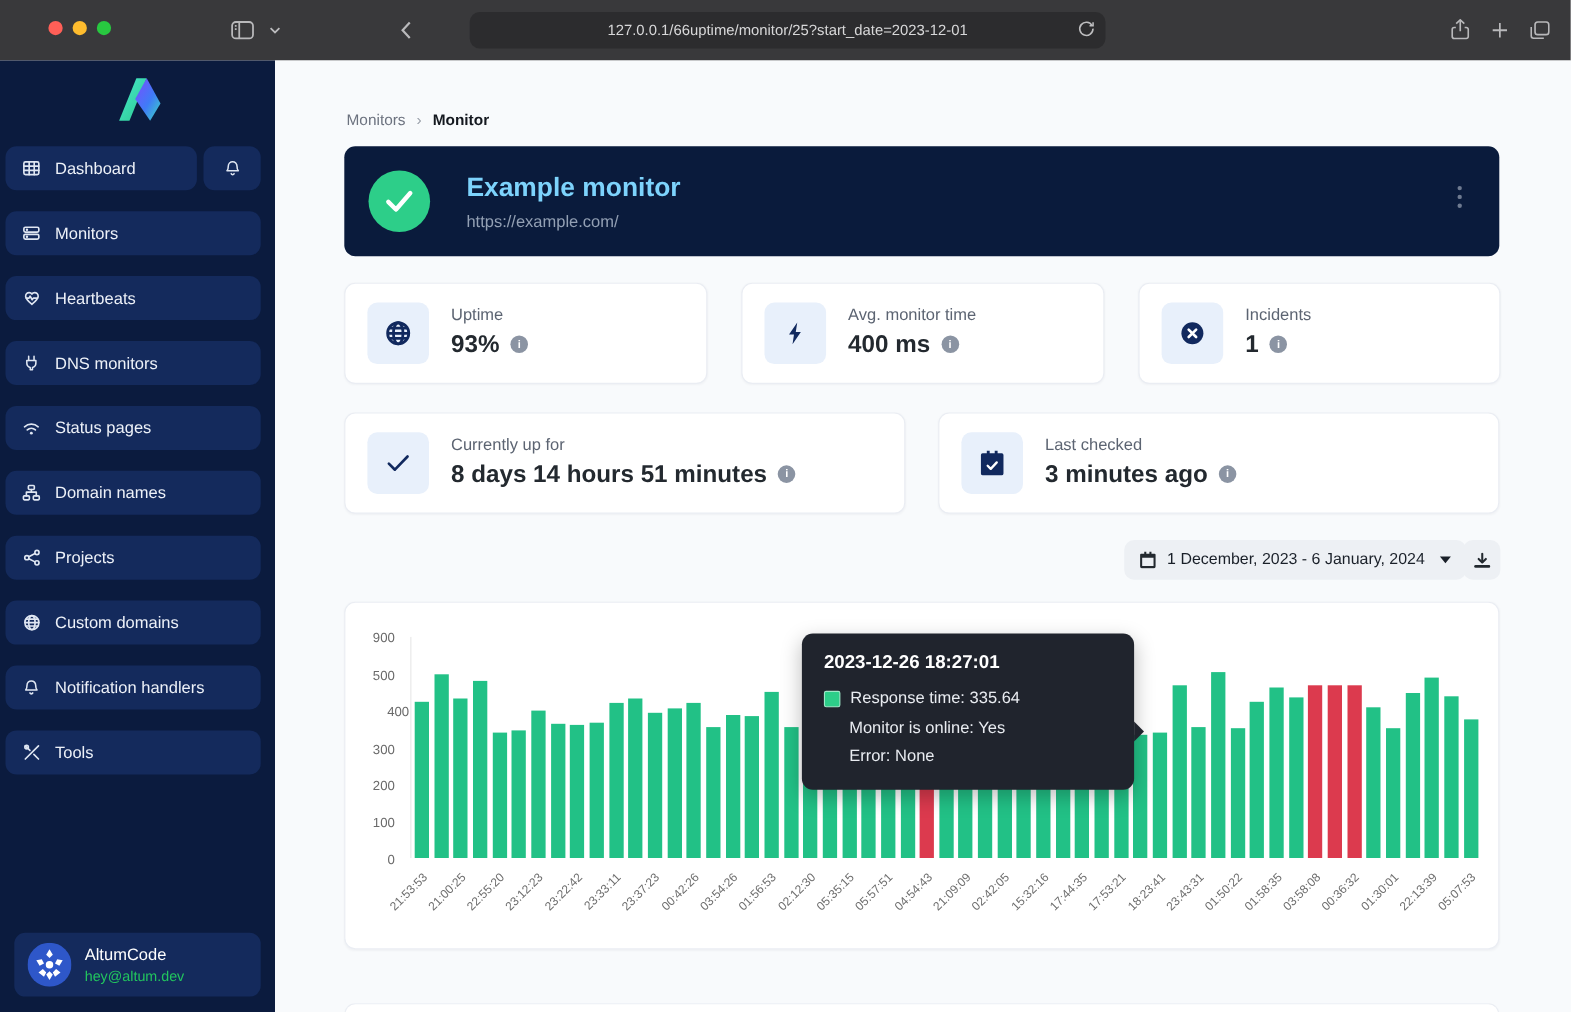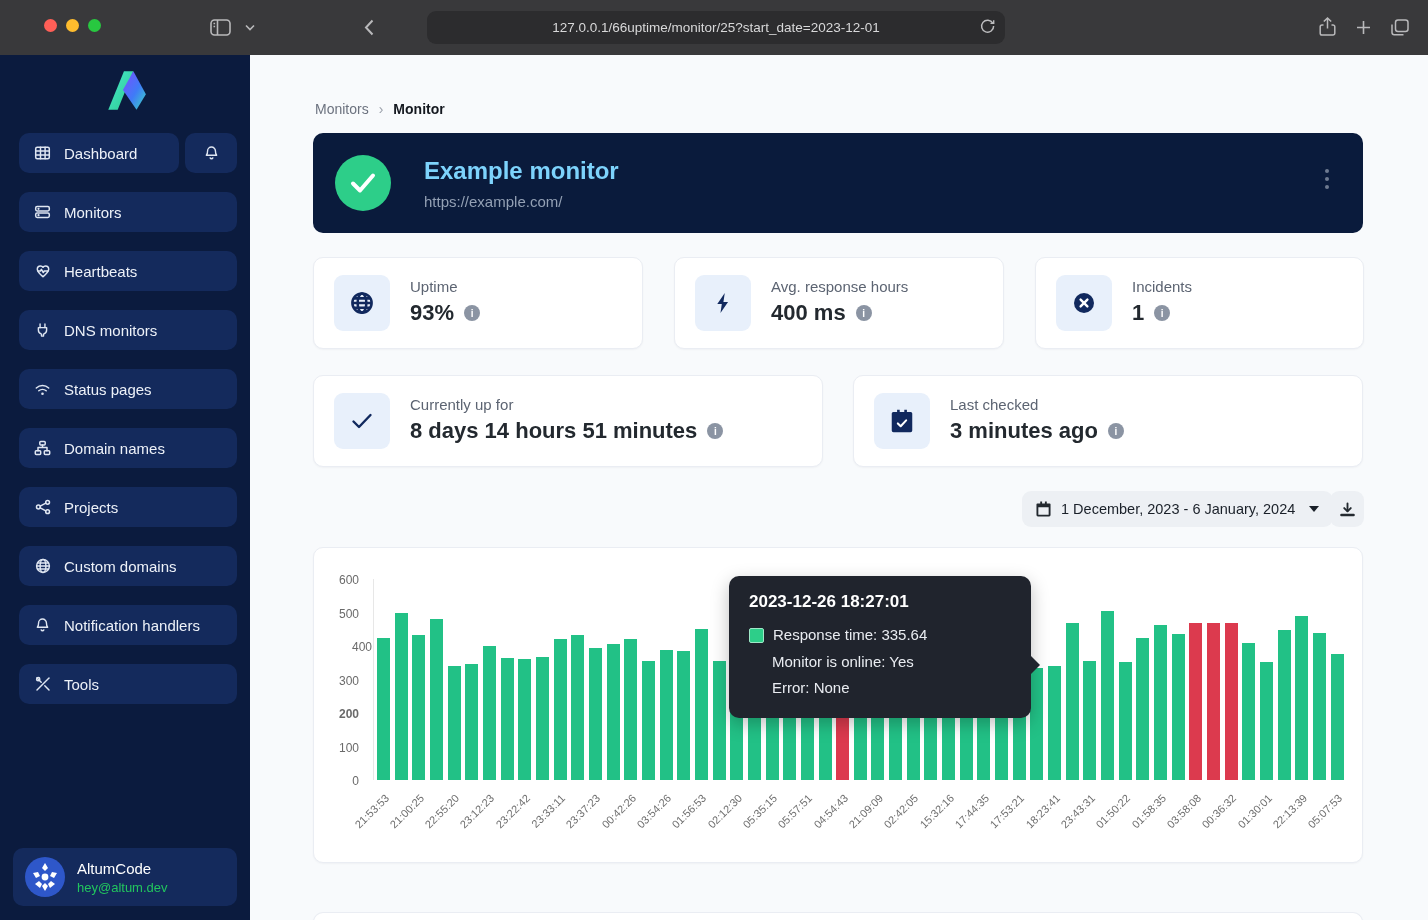--- a/index.html
+++ b/index.html
@@ -18,21 +18,21 @@
   .chrome-ic.dim{color:#6f6f71;}
   .urlbar{
     position:absolute;left:427px;top:11px;width:578px;height:33px;border-radius:9px;
     background:#2c2c2e;color:#d8d8d9;font-size:13.5px;display:flex;align-items:center;justify-content:center;
   }
   .urlbar .reload{position:absolute;right:10px;top:7px;color:#bdbdbf;}
   
   .sidebar{position:absolute;left:0;top:55px;width:250px;height:865px;background:#0b1b3e;}
   .logo{position:absolute;left:99px;top:12px;}
   .nav{position:absolute;left:0;top:78px;width:250px;}
-  .nav-row{display:flex;gap:6px;margin:0 13px 19px 19px;}
+  .nav-row{display:flex;gap:6px;margin:0 13px 19px 5px;}
   .side-item{
     height:40px;border-radius:10px;background:#142a5c;color:#edf1f8;
     display:flex;align-items:center;gap:13px;padding:0 15px;font-size:15px;flex:1;cursor:default;
   }
   .side-item .sic{display:flex;width:17px;justify-content:center;color:#dfe6f2;}
   .bell-btn{flex:0 0 52px;justify-content:center;padding:0;gap:0;}
   .user-card{
     position:absolute;left:13px;bottom:14px;width:224px;height:58px;border-radius:10px;background:#142a5c;
     display:flex;align-items:center;gap:12px;padding:0 12px;box-sizing:border-box;color:#fff;
   }
@@ -352,21 +352,21 @@
           <span>93%</span>
           <i class="info-badge">i</i>
         </div>
       </div>
       <div class="card" style="left: 424px; top: 202px; width: 330px; height: 92px;">
         <div class="stat-ic">
           <svg width="18" height="22" viewBox="0 0 16 20" fill="currentColor">
             <path d="M9.6 1L2.8 11h4.1l-1.2 8 6.9-10H8.4z"></path>
           </svg>
         </div>
-        <div class="stat-label">Avg. response hours</div>
+        <div class="stat-label">Avg. monitor time</div>
         <div class="stat-value">
           <span>400 ms</span>
           <i class="info-badge">i</i>
         </div>
       </div>
       <div class="card" style="left: 785px; top: 202px; width: 329px; height: 92px;">
         <div class="stat-ic">
           <svg width="24" height="24" viewBox="0 0 24 24">
             <circle cx="12" cy="12" r="10" fill="currentColor"></circle>
             <path d="M8.6 8.6l6.8 6.8M15.4 8.6l-6.8 6.8" stroke="#fff" stroke-width="2.4" stroke-linecap="round"></path>
@@ -424,25 +424,25 @@
         <path d="M8 1.5v8"></path>
           <path d="M4.5 6.5L8 10l3.5-3.5"></path>
           <path d="M1.5 13.8h13" stroke-width="2.6"></path>
       </svg>
     </span>
   </div>
 
   <div class="card chart-card" id="chart">
       <div class="ytick" style="left: 5px; top: 226px;">0</div>
       <div class="ytick" style="left: 5px; top: 192.5px;">100</div>
-      <div class="ytick" style="left: 5px; top: 159px; font-weight: bold;">200</div>
+      <div class="ytick" style="left: 5px; top: 159px;">200</div>
       <div class="ytick" style="left: 5px; top: 125.5px;">300</div>
       <div class="ytick" style="left: 18px; top: 92px;">400</div>
       <div class="ytick" style="left: 5px; top: 58.5px;">500</div>
-      <div class="ytick" style="left: 5px; top: 25px;">600</div>
+      <div class="ytick" style="left: 5px; top: 25px;">900</div>
       <div class="yaxis"></div>
       <div class="bar" style="left: 63px; top: 90px; height: 142px; background: rgb(34, 193, 134);"></div>
       <div class="xlabel" style="left: -7.5px; top: 242px;">21:53:53</div>
       <div class="bar" style="left: 80.66px; top: 65px; height: 167px; background: rgb(34, 193, 134);"></div>
       <div class="bar" style="left: 98.32px; top: 87px; height: 145px; background: rgb(34, 193, 134);"></div>
       <div class="xlabel" style="left: 27.82px; top: 242px;">21:00:25</div>
       <div class="bar" style="left: 115.98px; top: 71px; height: 161px; background: rgb(34, 193, 134);"></div>
       <div class="bar" style="left: 133.64px; top: 118px; height: 114px; background: rgb(34, 193, 134);"></div>
       <div class="xlabel" style="left: 63.14px; top: 242px;">22:55:20</div>
       <div class="bar" style="left: 151.3px; top: 116px; height: 116px; background: rgb(34, 193, 134);"></div>

